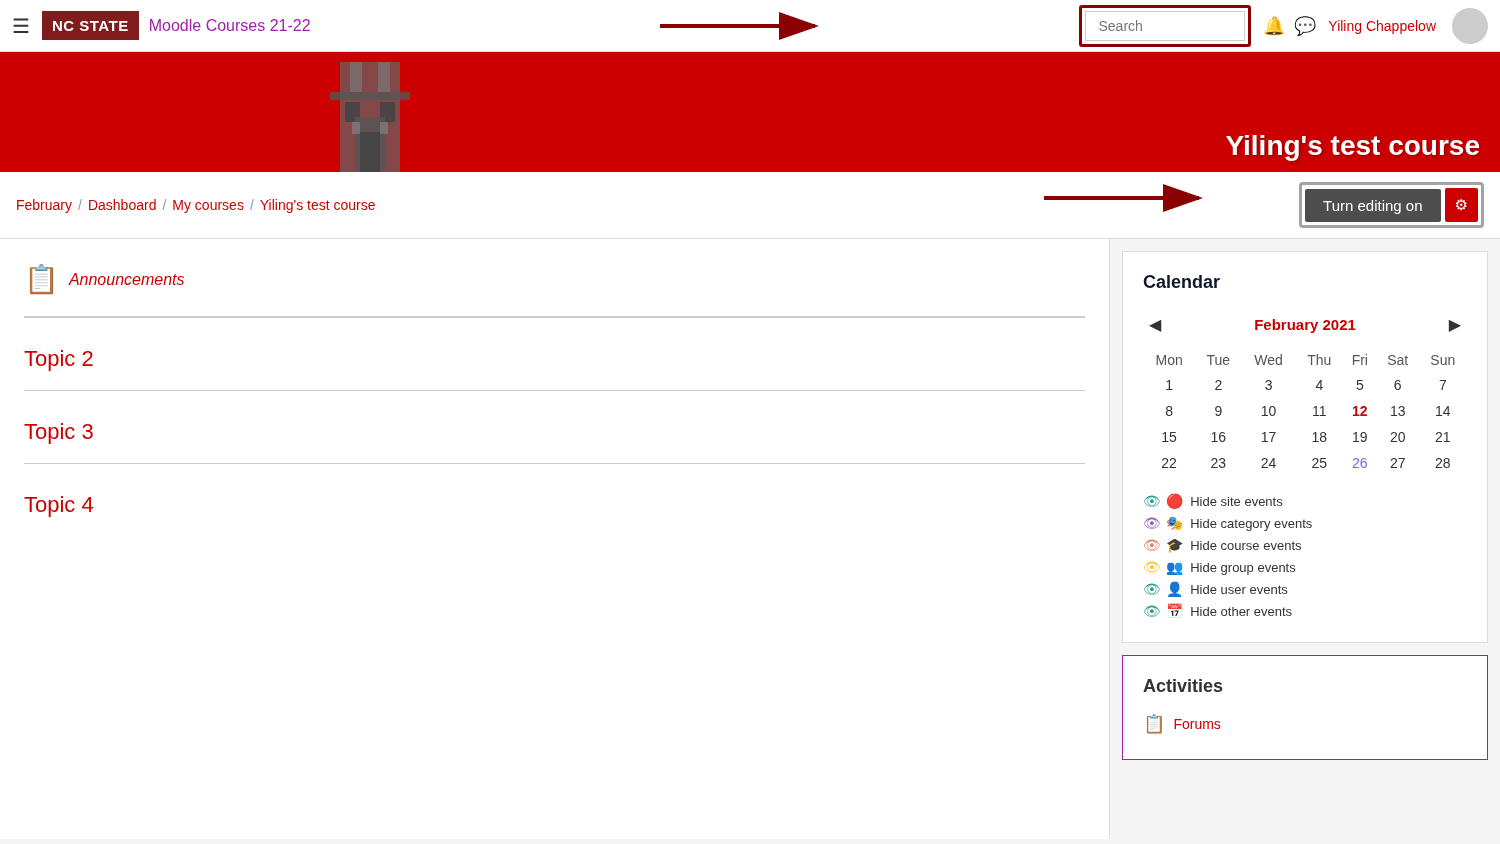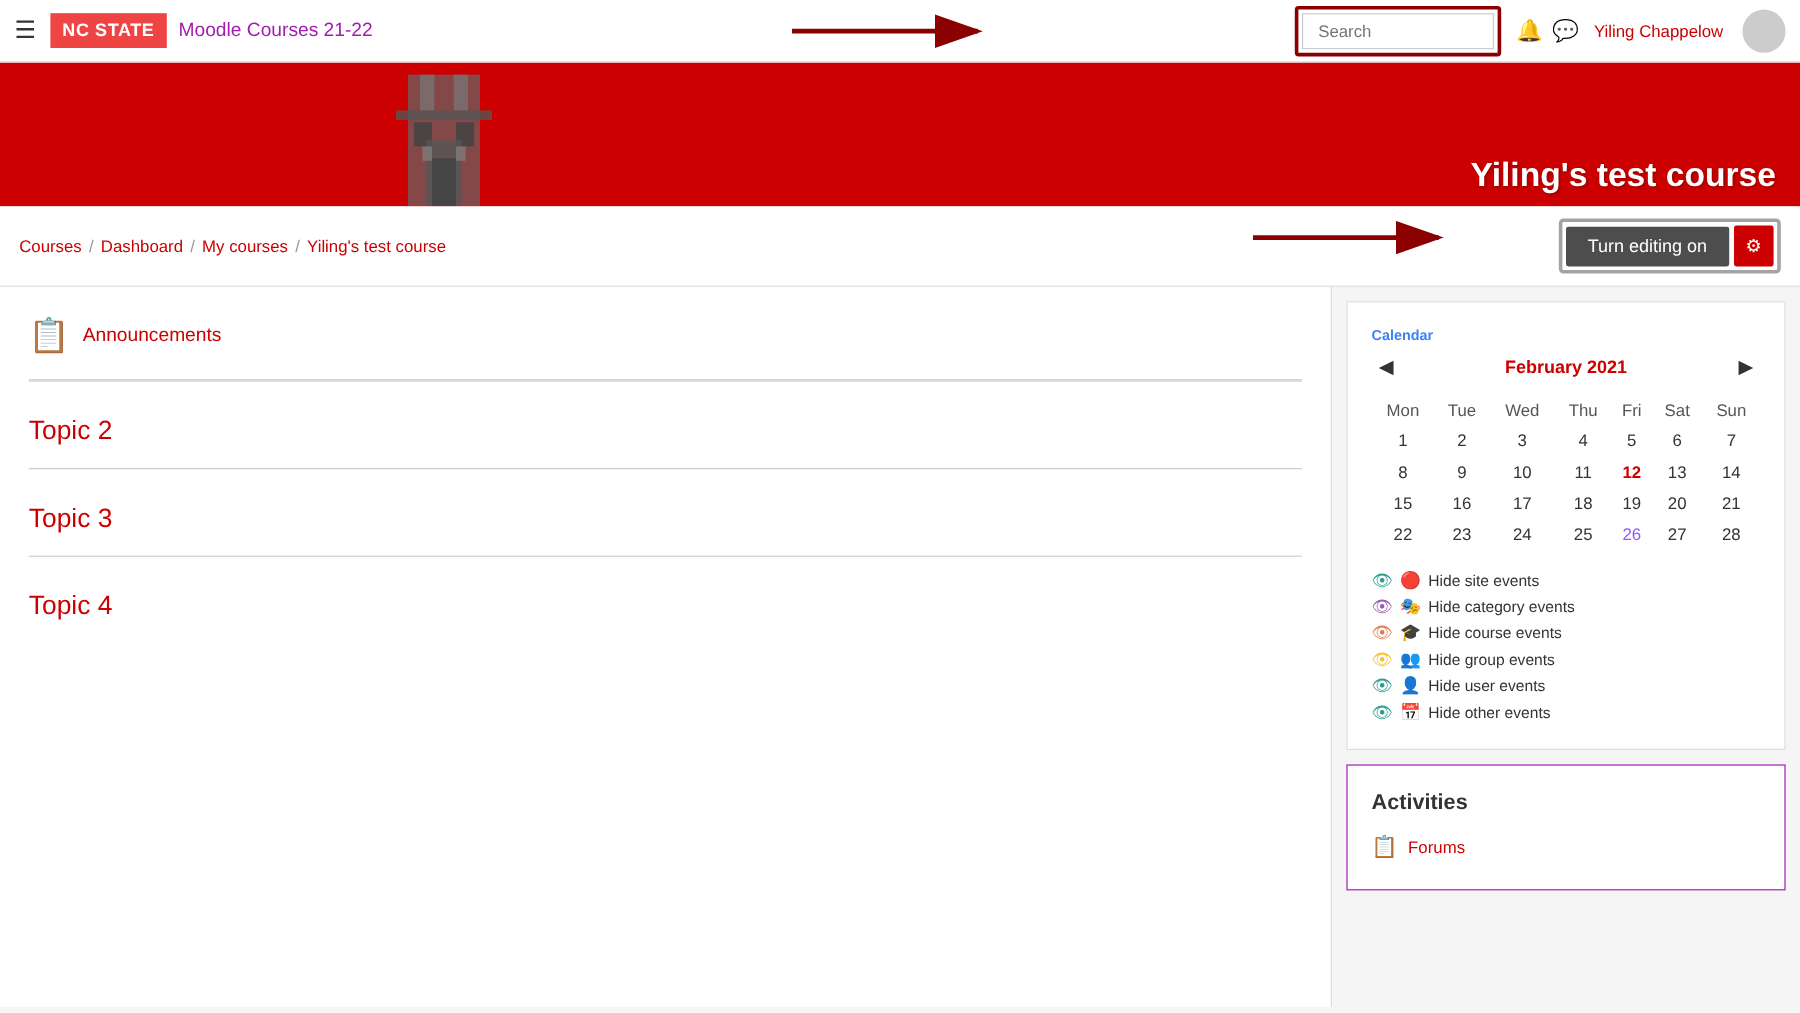--- a/index.html
+++ b/index.html
@@ -16,21 +16,21 @@
       position: relative;
       z-index: 10;
     }
     .hamburger {
       font-size: 20px;
       margin-right: 12px;
       cursor: pointer;
       color: #333;
     }
     .nc-state-logo {
-      background: #ef4444;
+      background: #7f1d1d;
       color: #fff;
       font-weight: bold;
       font-size: 15px;
       padding: 6px 10px;
       margin-right: 10px;
       letter-spacing: 0.5px;
     }
     .site-title {
       font-size: 16px;
       color: #a21caf;
@@ -188,20 +188,21 @@
       gap: 10px;
       padding-bottom: 20px;
     }
     .announce-icon {
       font-size: 28px;
     }
     .announce-link {
       color: #cc0000;
       font-size: 16px;
       text-decoration: none;
+      font-style: italic;
     }
 
     .topic-divider {
       border: none;
       border-top: 1px solid #ccc;
       margin: 0;
     }
 
     .topic-item {
       padding: 28px 0 18px 0;
@@ -220,24 +221,24 @@
     }
 
     
     .calendar-widget {
       background: #fff;
       margin: 12px 12px 12px 12px;
       padding: 20px;
       border: 1px solid #ddd;
     }
     .calendar-header-title {
-      font-size: 12px;
-      color: #3b82f6;
+      font-size: 18px;
+      color: #0f172a;
       font-weight: bold;
-      margin-bottom: 8px;
+      margin-bottom: 20px;
     }
     .calendar-nav {
       display: flex;
       align-items: center;
       justify-content: space-between;
       margin-bottom: 12px;
     }
     .cal-nav-btn {
       background: none;
       border: none;
@@ -374,21 +375,21 @@
       <rect x="72" y="60" width="8" height="12" fill="#888" opacity="0.6"></rect>
       <rect x="100" y="60" width="8" height="12" fill="#888" opacity="0.6"></rect>
       <rect x="80" y="70" width="20" height="40" fill="#444" opacity="0.9"></rect>
     </svg>
   </div>
   <span class="course-title-banner">Yiling's test course</span>
 </div>
 
 <div class="breadcrumb-bar">
   <div class="breadcrumb">
-    <a href="#">Courses</a>
+    <a href="#">February</a>
     <span>/</span>
     <a href="#">Dashboard</a>
     <span>/</span>
     <a href="#">My courses</a>
     <span>/</span>
     <a href="#">Yiling's test course</a>
   </div>
 
   <div class="editing-controls" style="position:relative;">
 

